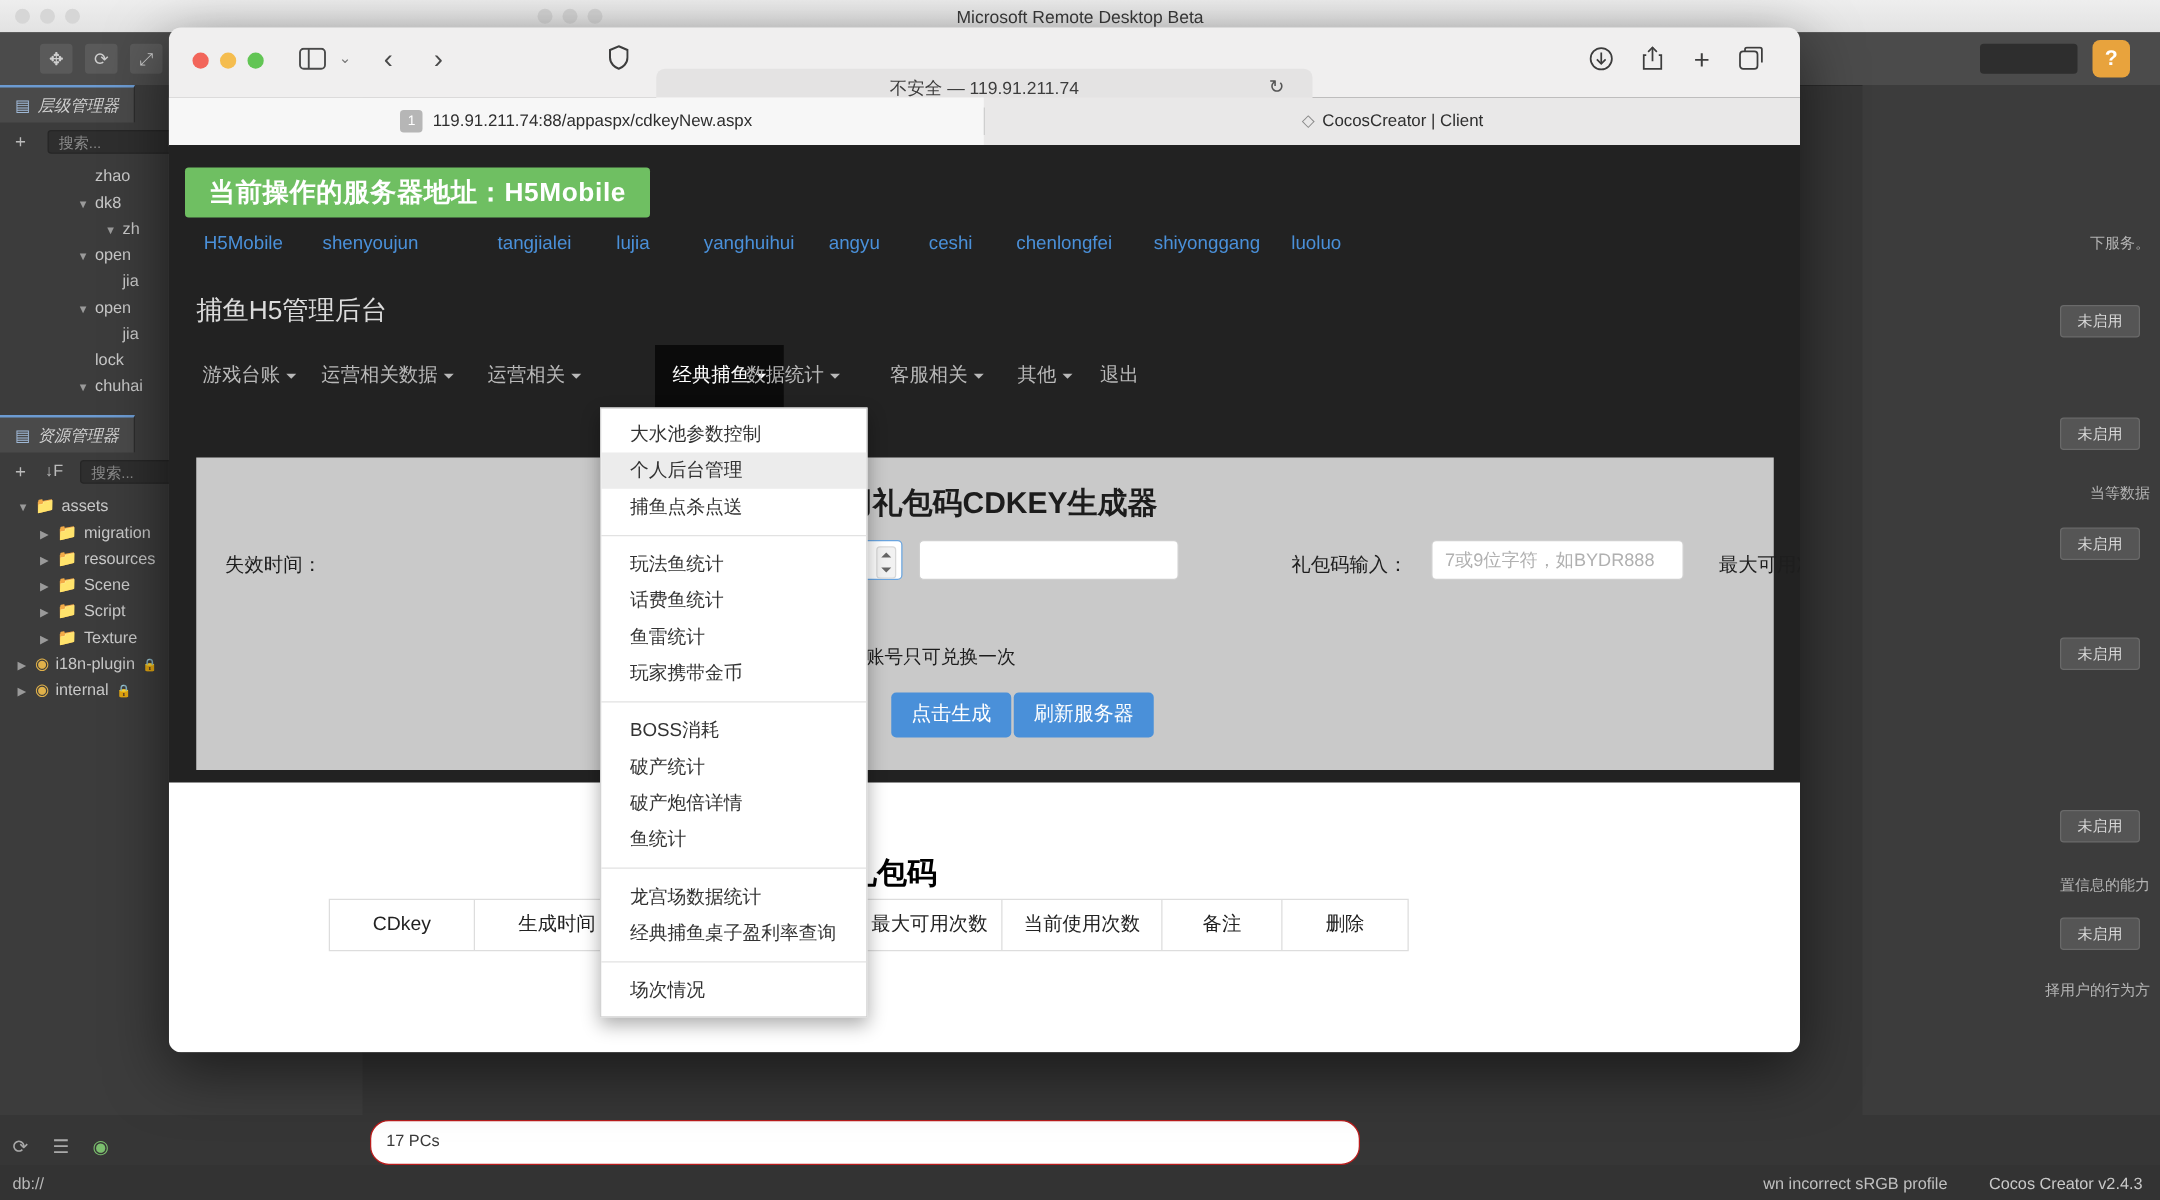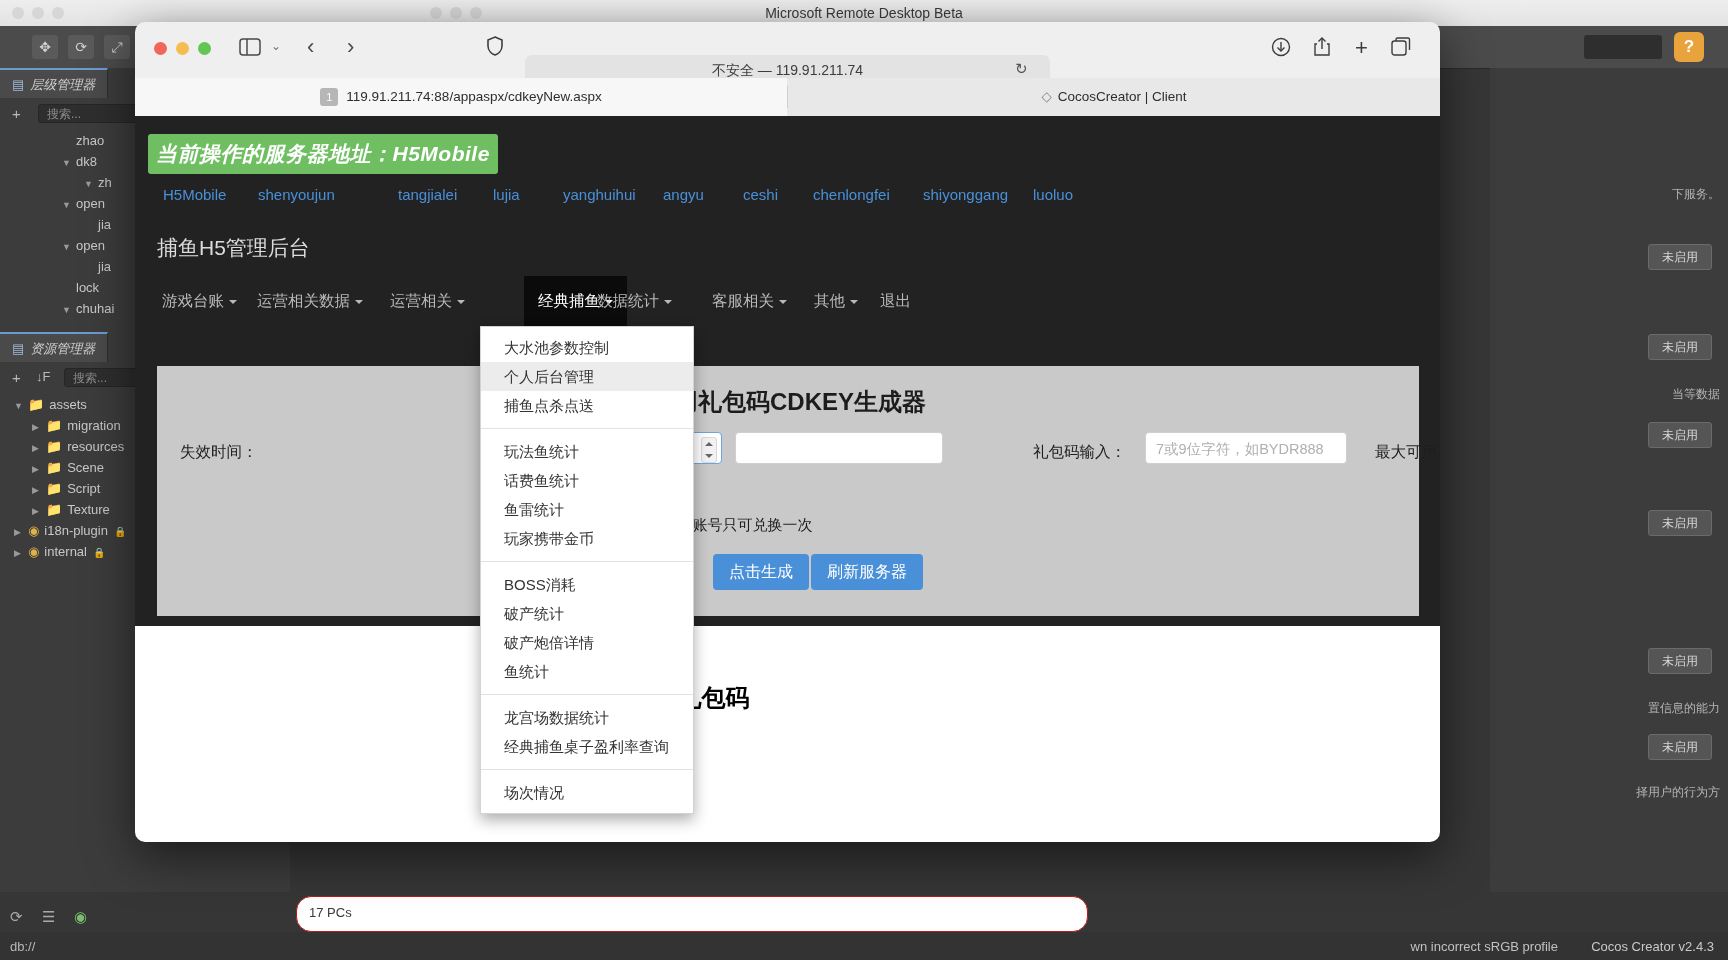--- a/index.html
+++ b/index.html
@@ -78,21 +78,21 @@
   .sf-tabbar{position:absolute;left:0;top:56px;width:1305px;height:38px;background:#e9e8e8;border-bottom:1px solid #cfcfcf;}
   .sf-tab{position:absolute;top:56px;height:38px;line-height:38px;font-size:13.5px;color:#2e2e2e;}
   .sf-tab.active{background:#f7f7f7;}
   .sf-tab .favnum{display:inline-block;width:18px;height:18px;line-height:18px;text-align:center;
       background:#b6b6b6;color:#fff;border-radius:3px;font-size:11px;margin-right:8px;vertical-align:middle;}
   .sf-tabsep{position:absolute;top:64px;width:1px;height:22px;background:#cfcfcf;}
 
   
   .page{position:absolute;left:0;top:94px;width:1305px;height:726px;background:#222222;overflow:hidden;}
   .greenbar{position:absolute;left:13px;top:18px;height:40px;background:#6fbf62;border-radius:3px;
-      display:flex;align-items:center;padding:0 8px;box-sizing:border-box;font-style:italic;}
+      display:flex;align-items:center;padding:0 19px;box-sizing:border-box;}
   .greenbar span{color:#ffffff;font-size:21px;font-weight:bold;letter-spacing:.5px;}
   .navlinks{position:absolute;left:13px;top:70px;width:1280px;height:30px;}
   .navlink{position:absolute;top:0;font-size:15px;color:#4a90d9;white-space:nowrap;}
   .brand{position:absolute;left:22px;top:118px;font-size:21px;color:#dcdcdc;}
 
   .menubar{position:absolute;left:13px;top:160px;width:1280px;height:50px;}
   .menuitem{position:absolute;top:0;height:50px;line-height:50px;font-size:15.5px;color:#b9b9b9;padding:0 14px;
       white-space:nowrap;box-sizing:border-box;}
   .menuitem.active{background:#0b0b0b;color:#ffffff;margin-left:46px;}
   .caret{display:inline-block;margin-left:5px;border-left:4px solid transparent;border-right:4px solid transparent;
@@ -357,17 +357,26 @@
         <div class="flabel" style="left:1218px;top:76px;">最大可用次数</div>
 
         <div class="hint" style="left:398px;top:150px;">成的CDKey默认每个账号只可兑换一次</div>
 
         <div class="btn" style="left:556px;top:188px;">点击生成</div>
         <div class="btn" style="left:654px;top:188px;">刷新服务器</div>
       </div>
 
       <div class="histwrap">
         <div class="histtitle">历史礼包码</div>
+        <div class="thead" id="thead">
+            <div class="th" style="width: 116px;">CDkey</div>
+            <div class="th" style="width: 132px;">生成时间</div>
+            <div class="th" style="width: 174px;">礼包内容</div>
+            <div class="th" style="width: 116px;">最大可用次数</div>
+            <div class="th" style="width: 128px;">当前使用次数</div>
+            <div class="th" style="width: 96px;">备注</div>
+            <div class="th" style="width: 100px;">删除</div>
+          </div>
       </div>
 
     </div>
   </div>
 </div>
 
 </body></html>

